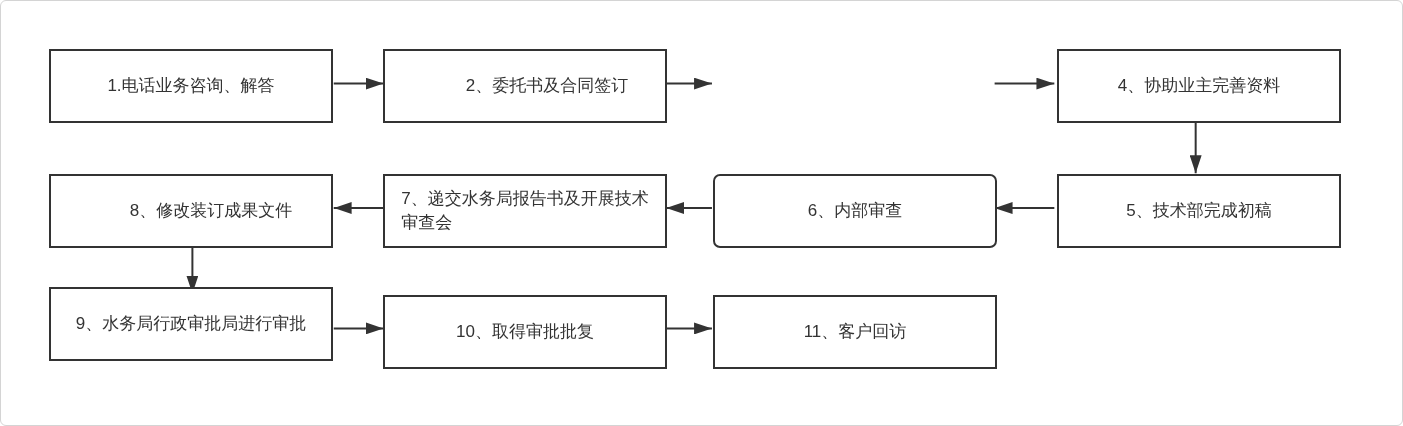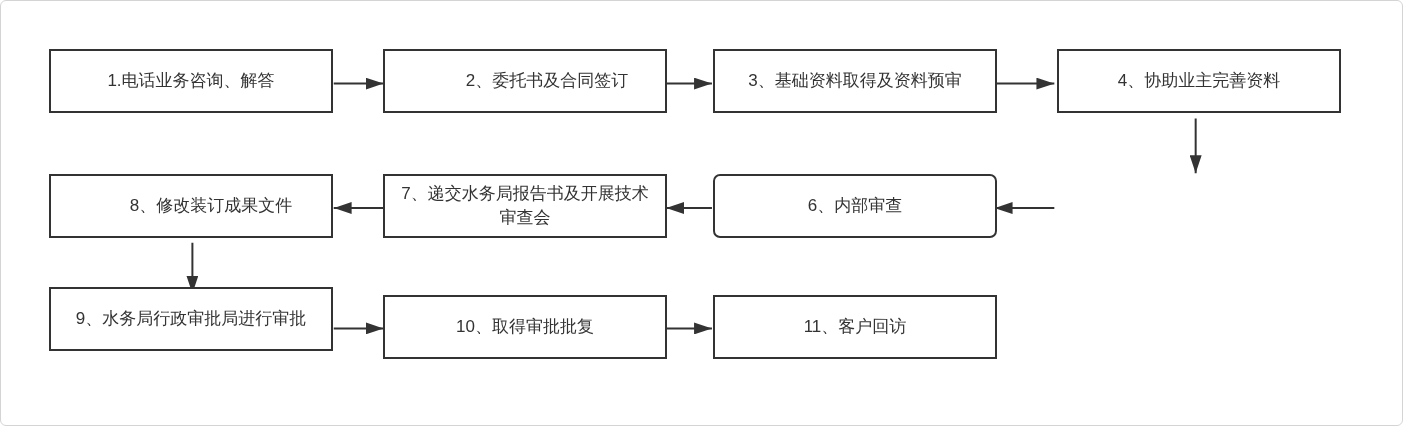--- a/index.html
+++ b/index.html
@@ -31,31 +31,31 @@
     stroke-width: 2;
     fill: none;
   }
   #ah path {
     fill: var(--arrow-color, #333333);
     stroke: none;
   }
   .node {
     position: absolute;
     width: 284px;
-    height: 64px;
+    height: 74px;
     box-sizing: border-box;
     border: 2px solid var(--box-border, #333333);
     background: #ffffff;
     color: var(--text-color, #333333);
     font-size: 17px;
     line-height: 24px;
     display: flex;
     align-items: center;
     justify-content: center;
-    text-align: center;
+    text-align: left;
     white-space: pre-line;
     padding: 0 4px;
   }
 </style>
 </head>
 <body>
 
 <div class="canvas">
   <svg class="connectors" viewBox="0 0 1403 426" xmlns="http://www.w3.org/2000/svg">
     <defs>
@@ -70,22 +70,22 @@
       <line x1="1056" y1="208" x2="996" y2="208" class="connector" marker-end="url(#ah)"></line>
       <line x1="712" y1="208" x2="666" y2="208" class="connector" marker-end="url(#ah)"></line>
       <line x1="382" y1="208" x2="332" y2="208" class="connector" marker-end="url(#ah)"></line>
       <line x1="190" y1="243" x2="190" y2="294" class="connector" marker-end="url(#ah)"></line>
       <line x1="332" y1="329" x2="382" y2="329" class="connector" marker-end="url(#ah)"></line>
       <line x1="666" y1="329" x2="712" y2="329" class="connector" marker-end="url(#ah)"></line>
     </svg>
 
 <div class="node" style="left: 48px; top: 48px;">1.电话业务咨询、解答</div>
     <div class="node" style="left: 382px; top: 48px; padding-left: 48px;">2、委托书及合同签订</div>
-    <div class="node" style="left: 712px; top: 48px;">3、基础资料取得及资料预审</div>
     <div class="node" style="left: 1056px; top: 48px;">4、协助业主完善资料</div>
+    <div class="node" style="left: 1056px; top: 173px;">5、技术部完成初稿</div>
     <div class="node" style="left: 712px; top: 173px; border-radius: 7px;">6、内部审查</div>
     <div class="node" style="left: 382px; top: 173px;">7、递交水务局报告书及开展技术
 审查会</div>
     <div class="node" style="left: 48px; top: 173px; padding-left: 44px;">8、修改装订成果文件</div>
     <div class="node" style="left: 48px; top: 286px;">9、水务局行政审批局进行审批</div>
     <div class="node" style="left: 382px; top: 294px;">10、取得审批批复</div>
     <div class="node" style="left: 712px; top: 294px;">11、客户回访</div>
   </div>
 
 </body></html>

